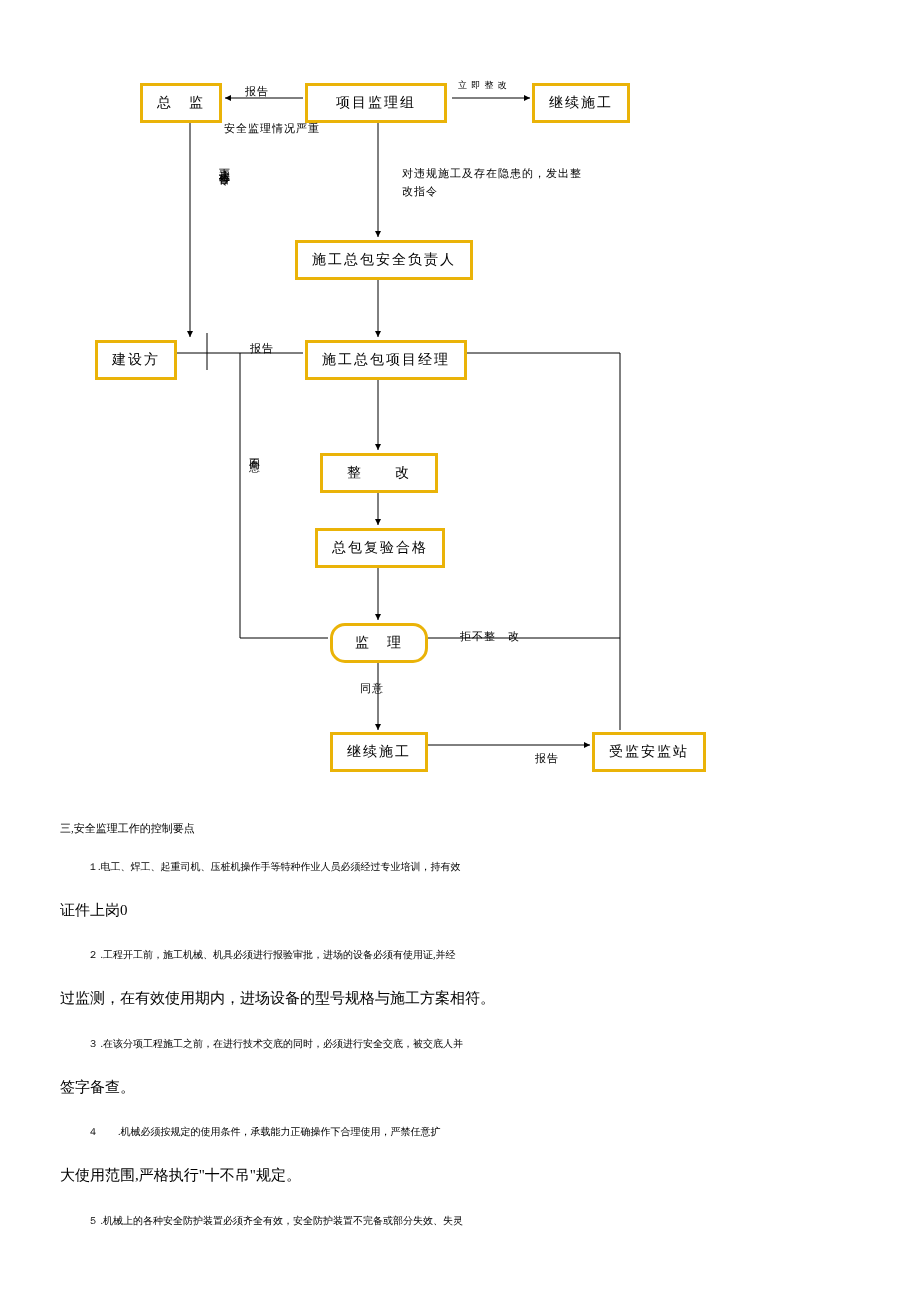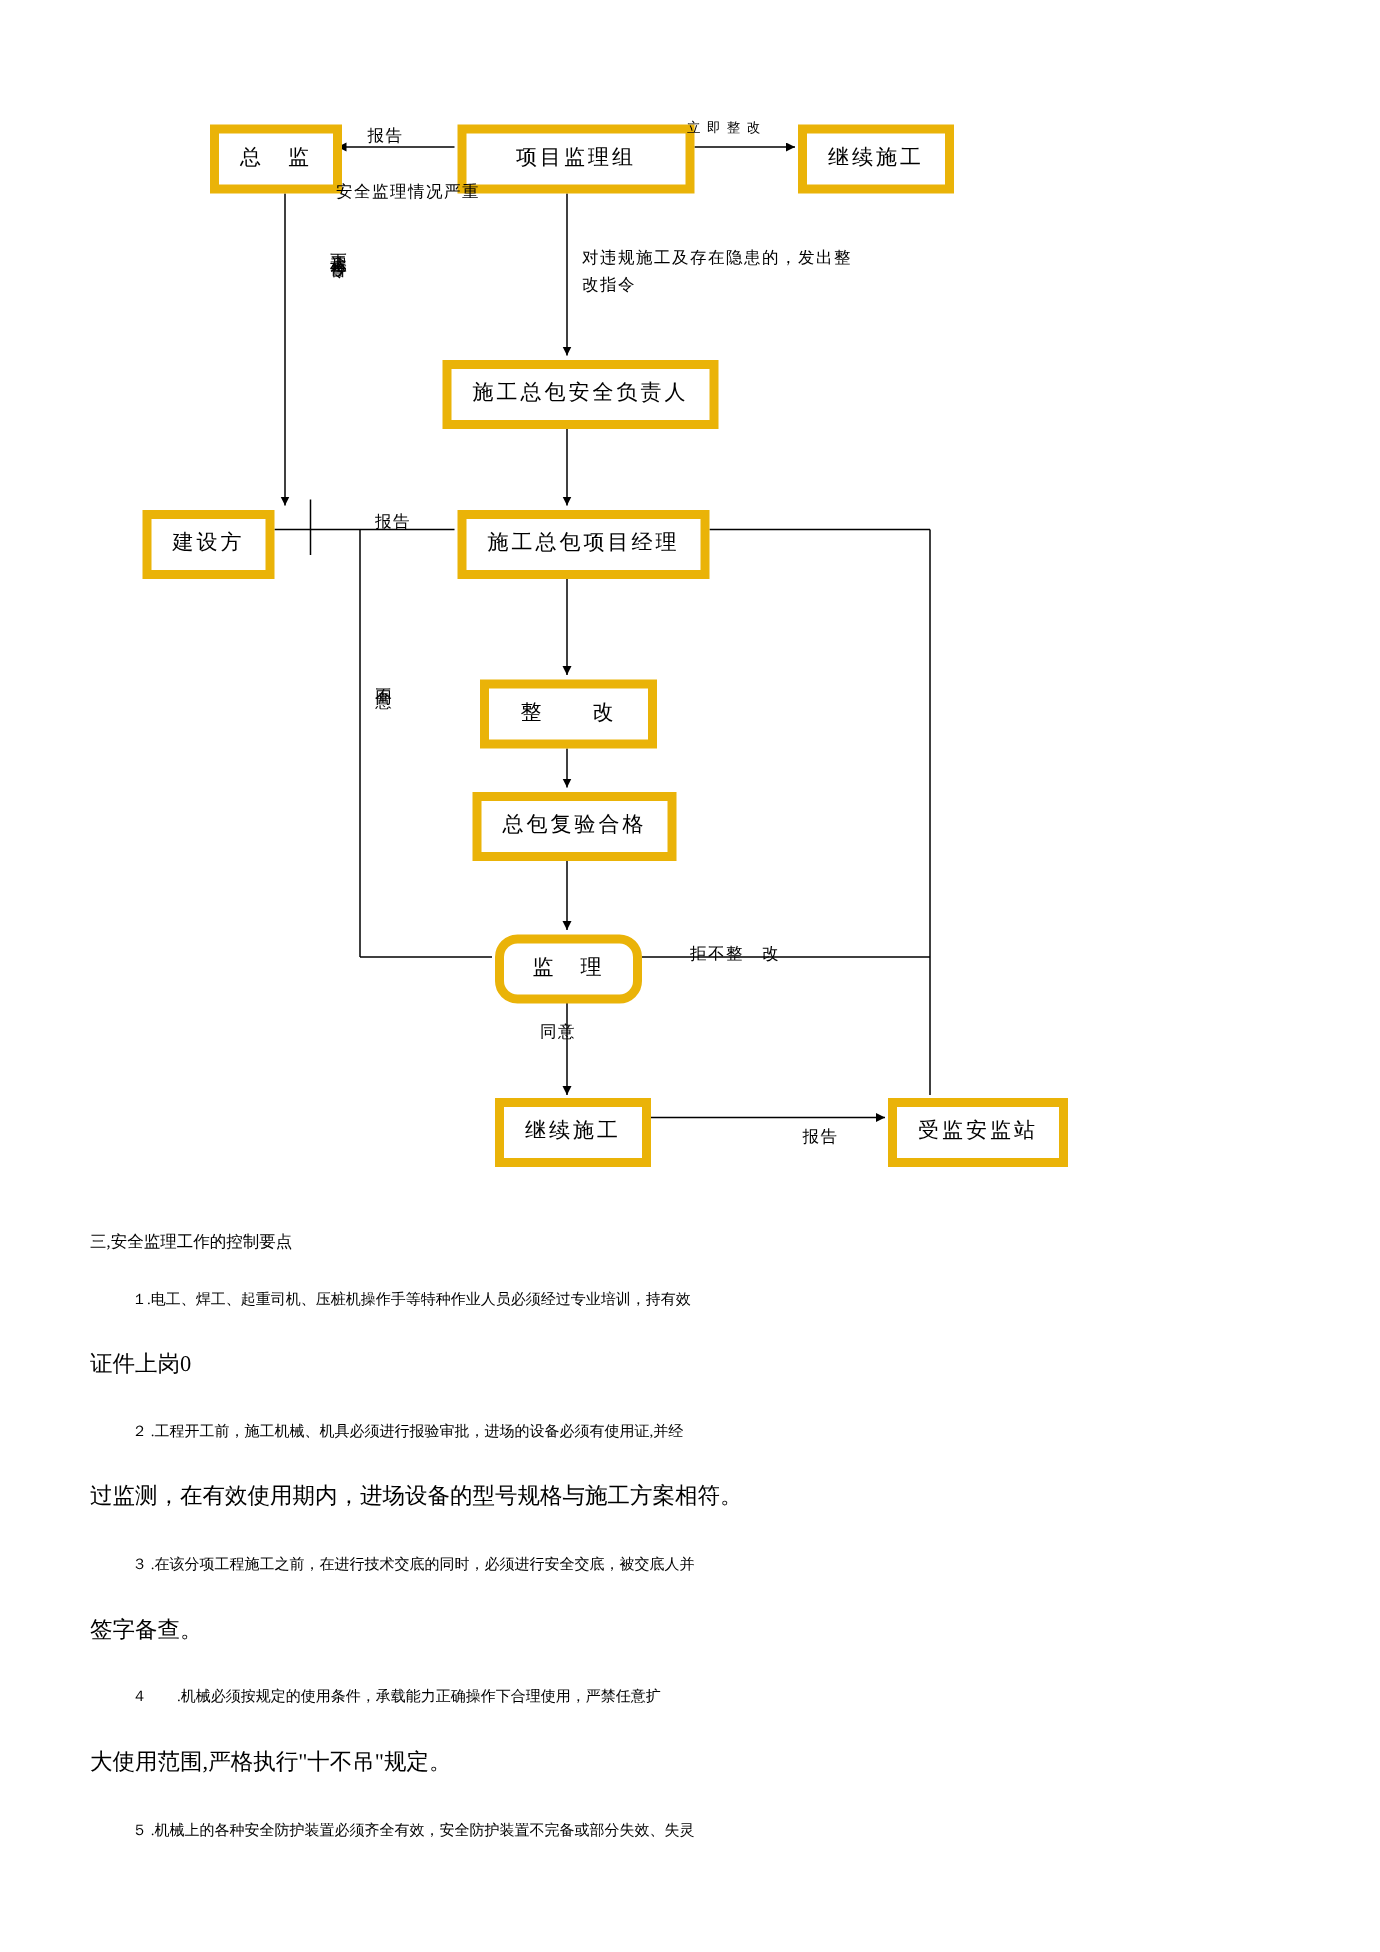--- a/index.html
+++ b/index.html
@@ -16,21 +16,21 @@
       line-height: 1.6;
       color: #000;
     }
     .diagram {
       position: relative;
       height: 740px;
       margin: 0 auto 30px auto;
     }
     .box {
       position: absolute;
-      border: 6px solid #eab308;
+      border: 3px solid #eab308;
       background: #fff;
       padding: 6px 14px;
       text-align: center;
       font-size: 14px;
       letter-spacing: 2px;
       white-space: nowrap;
     }
     .lbl {
       position: absolute;
       font-size: 11px;
@@ -104,30 +104,30 @@
 
     <line x1="560" y1="588" x2="560" y2="303" stroke="#000" stroke-width="1"></line>
     <line x1="560" y1="303" x2="395" y2="303" stroke="#000" stroke-width="1" marker-end="url(#arrow)"></line>
 
     <line x1="368" y1="695" x2="530" y2="695" stroke="#000" stroke-width="1" marker-end="url(#arrow)"></line>
   </svg>
 
   <div class="lbl" style="left:378px; top:0px;"></div>
 
   <div class="box" style="left:80px; top:33px;">总　监</div>
-  <div class="box" style="left:245px; top:33px; width:158px;">项目监理组</div>
+  <div class="box" style="left:245px; top:33px; width:142px;">项目监理组</div>
   <div class="box" style="left:472px; top:33px;">继续施工</div>
 
   <div class="lbl" style="left:185px; top:33px;">报告</div>
   <div class="lbl" style="left:398px; top:30px; font-size:9px; line-height:1.2; width:60px;">立 即 整
 改</div>
   <div class="lbl" style="left:164px; top:70px;">安全监理情况严重</div>
 
   <div class="lbl vlbl" style="left:155px; top:110px;">下达工程暂停令</div>
-  <div class="lbl" style="left:328px; top:115px; white-space:pre-line; width:200px; line-height:1.6;font-family:Liberation Mono, monospace;">对违规施工及存在隐患的，发出整
+  <div class="lbl" style="left:342px; top:115px; white-space:pre-line; width:200px; line-height:1.6;">对违规施工及存在隐患的，发出整
 改指令</div>
 
   <div class="box" style="left:235px; top:190px;">施工总包安全负责人</div>
 
   <div class="box" style="left:35px; top:290px;">建设方</div>
   <div class="box" style="left:245px; top:290px;">施工总包项目经理</div>
   <div class="lbl" style="left:190px; top:290px;">报告</div>
 
   <div class="lbl vlbl" style="left:185px; top:400px;">不同意</div>
 

